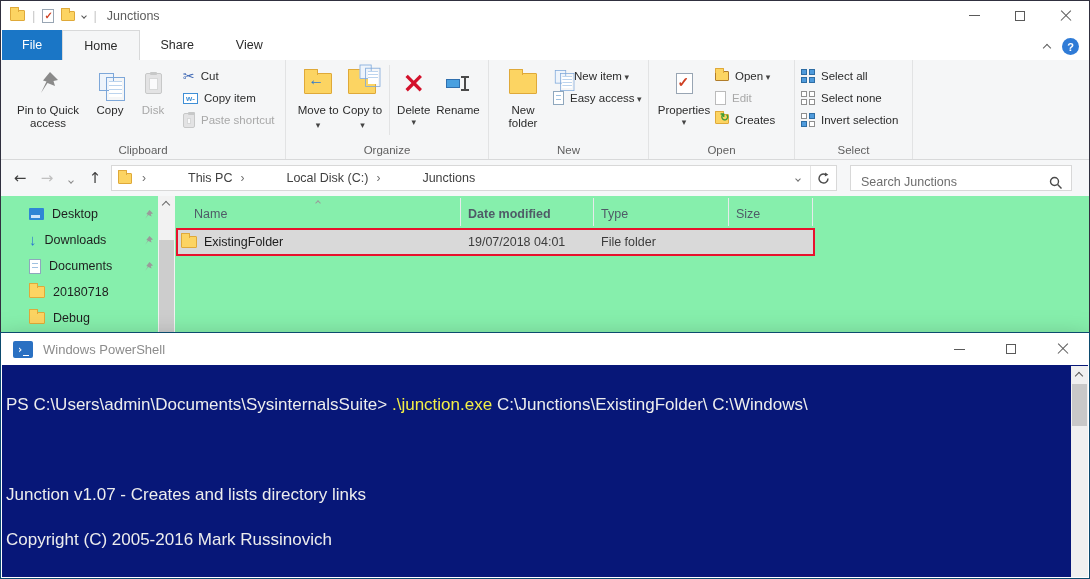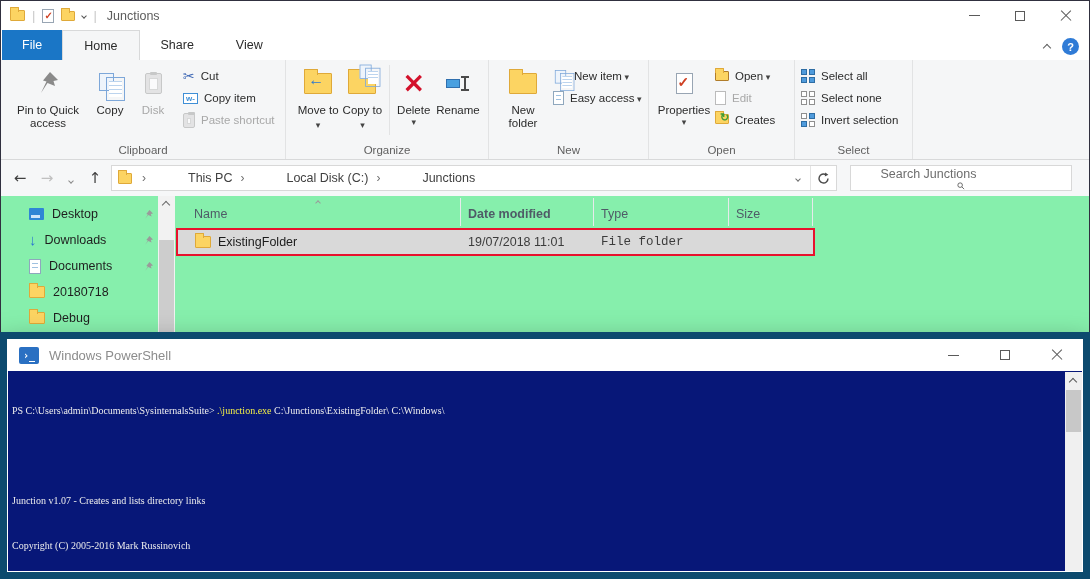--- a/index.html
+++ b/index.html
@@ -88,56 +88,56 @@
   .addressrow{height:36px;display:flex;align-items:center;padding:0 8px;gap:5px;background:#f6f7f8;}
   .navar{width:22px;text-align:center;font-size:15px;color:#3f3f3f;font-family:"DejaVu Sans",sans-serif;}
   .navar.dis{color:#c0c0c0;}
   .navar.small{width:16px;color:#8a8a8a;}
   .addressbox{width:726px;height:26px;background:#fff;border:1px solid #d8d8d8;display:flex;align-items:center;}
   .addressbox .ic-folder{margin:0 7px 0 6px;flex:none;}
   .crumb{padding:0 5px;color:#3f3f3f;display:flex;align-items:center;margin-left:34px;}
   .crumb-sep{color:#707070;padding:0 3px;font-size:12px;}
   .addr-chv{margin-left:auto;width:24px;display:flex;justify-content:center;color:#6f6f6f;}
   .addr-refresh{width:26px;height:100%;border-left:1px solid #e4e4e4;display:flex;align-items:center;justify-content:center;}
-  .searchbox{width:222px;height:26px;background:#fff;border:1px solid #d8d8d8;display:flex;align-items:center;padding:0 8px;margin-left:8px;flex-direction:column;}
+  .searchbox{width:222px;height:26px;background:#fff;border:1px solid #d8d8d8;display:flex;align-items:flex-end;padding:0 8px;margin-left:8px;}
   .searchbox input{border:none;outline:none;flex:1;font-family:"Liberation Sans",sans-serif;font-size:12.5px;color:#333;background:transparent;}
   .searchbox input::placeholder{color:#6d6d6d;opacity:1;}
 
   .content{display:flex;height:145px;background:#86efac;}
   .sidebar{width:175px;position:relative;padding-top:5px;flex:none;}
   .side-item{height:26px;display:flex;align-items:center;padding:0 22px 0 28px;gap:8px;}
   .side-item .lbl{white-space:nowrap;}
   .side-scroll{position:absolute;right:1px;top:0;bottom:0;width:17px;background:#f2f2f2;}
   .side-scroll .chv{position:absolute;top:6px;left:5px;color:#6a6a6a;}
   .side-thumb{position:absolute;left:1px;right:1px;top:44px;bottom:0;background:#cdcdcd;}
 
   .filelist{flex:1;position:relative;padding-top:2px;}
   .lheader{display:flex;height:28px;align-items:center;color:#4f5b67;position:relative;}
   .hcell{height:100%;display:flex;align-items:flex-end;padding:0 0 5px 7px;border-right:1px solid #e7eaec;}
   .hc-name{width:285px;padding-left:18px;position:relative;text-align:right;}
   .hc-date{width:133px;font-weight:bold;} .hc-type{width:135px;} .hc-size{width:84px;}
   .sortcaret{position:absolute;top:3px;left:140px;color:#9a9a9a;}
   .lrow{width:639px;height:28px;margin-top:2px;background:#d9d9d9;border:2px solid #e8112d;display:flex;align-items:center;}
   .rc{display:flex;align-items:center;gap:7px;}
-  .rc-name{width:283px;padding-left:17px;color:#1b1b1b;}
+  .rc-name{width:283px;padding-left:3px;color:#1b1b1b;}
   .rc-date{width:133px;color:#3c3c3c;padding-left:7px;}
-  .rc-type{width:135px;color:#3c3c3c;padding-left:7px;font-family:Liberation Mono, monospace;}
+  .rc-type{width:135px;color:#3c3c3c;padding-left:7px;}
 
   
-  .powershell{position:absolute;left:0;top:332px;width:1090px;height:247px;background:#fff;border:7px solid #0c4a6e;
+  .powershell{position:absolute;left:0;top:332px;width:1090px;height:247px;background:#fff;border:1px solid #0c4a6e;
               box-shadow:0 10px 26px rgba(0,0,0,.35);}
   .ps-titlebar{height:32px;display:flex;align-items:center;padding-left:12px;gap:10px;}
   .ps-ico{width:20px;height:17px;background:#2a70c2;border-radius:2px;color:#fff;display:flex;align-items:center;justify-content:center;
           font:bold 10px "DejaVu Sans Mono",monospace;}
   .ps-ico::before{content:"›_";}
   .ps-title{color:#8c8c8c;font-size:13px;}
   .ps-controls{margin-left:auto;display:flex;height:100%;}
   .ps-controls .wbtn{width:52px;}
   .console{position:absolute;left:1px;right:1px;top:32px;bottom:1px;background:#071778;
-           font-family:Liberation Serif, serif;font-size:10px;line-height:15px;color:#ededed;
+           font-family:Liberation Sans, sans-serif;font-size:17px;line-height:15px;color:#ededed;
            padding:2px 28px 0 4px;white-space:pre;overflow:hidden;}
   .cline{height:15px;}
   .cmd{color:#f3ef46;}
   .con-scroll{position:absolute;right:1px;top:33px;bottom:1px;width:17px;background:#f0f0f0;}
   .con-scroll .chv{position:absolute;top:7px;left:5px;color:#5a5a5a;}
   .con-thumb{position:absolute;left:1px;right:1px;top:18px;height:42px;background:#c8c8c8;}
 
   svg{display:block;}
 </style>
 </head>
@@ -425,21 +425,21 @@
         <span class="hcell hc-name">Name</span>
         <span class="hcell hc-date">Date modified</span>
         <span class="hcell hc-type">Type</span>
         <span class="hcell hc-size">Size</span>
       </div>
       <div class="lrow">
         <span class="rc rc-name">
           <span class="ic-folder"></span>
           <span>ExistingFolder</span>
         </span>
-        <span class="rc rc-date">19/07/2018 11:01</span>
+        <span class="rc rc-date">19/07/2018 04:01</span>
         <span class="rc rc-type">File folder</span>
       </div>
     </div>
   </div>
 </section>
 
 <section class="powershell">
   <div class="ps-titlebar">
     <span class="ps-ico"></span>
     <span class="ps-title">Windows PowerShell</span>

